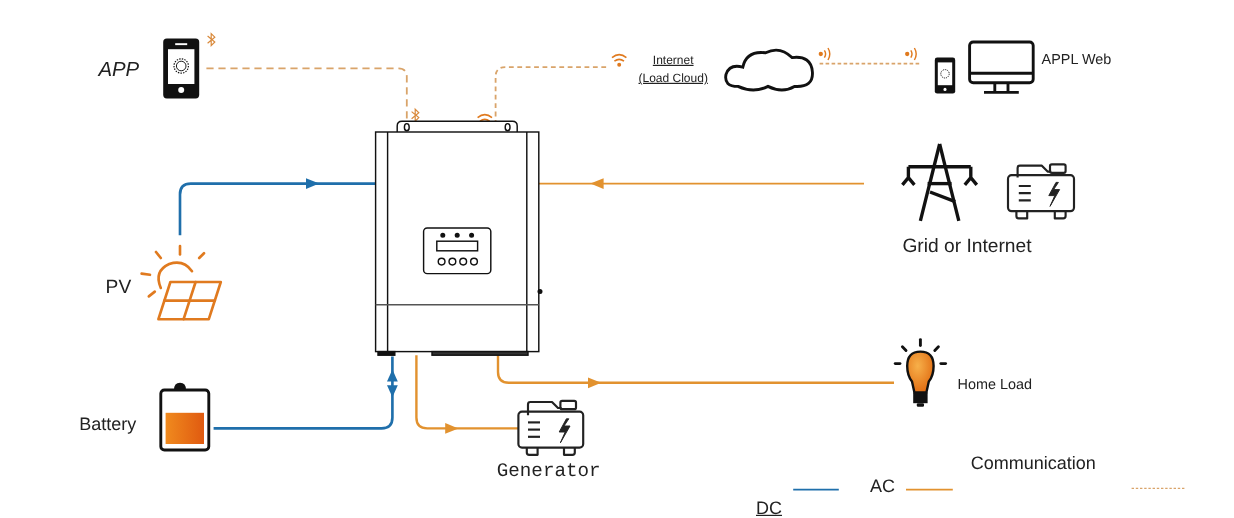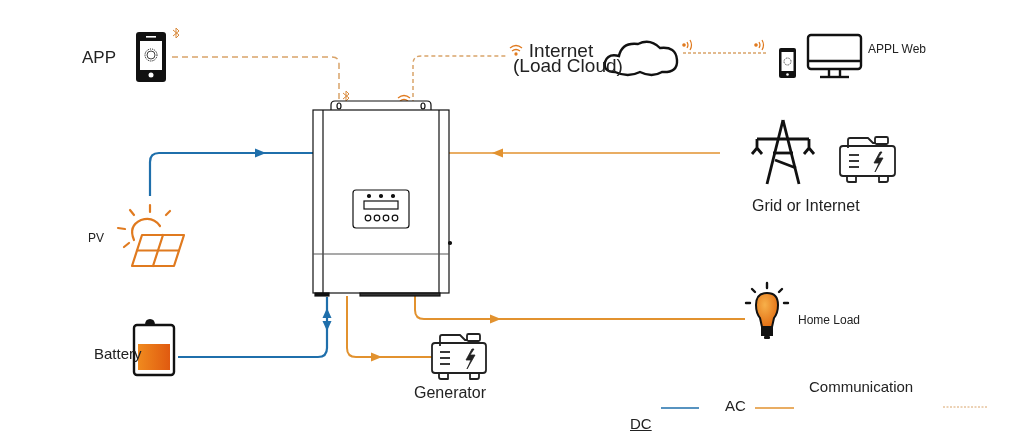--- a/index.html
+++ b/index.html
@@ -1,22 +1,22 @@
 <!DOCTYPE html>
 <html><head>
 <meta charset="utf-8">
 <style>
   html, body { margin: 0; padding: 0; background: #ffffff; }
   body { width: 1028px; height: 432px; position: relative; overflow: hidden;
          font-family: "Liberation Sans", sans-serif; color: #222; }
   svg#diagram { position: absolute; left: 0; top: 0; }
   .lbl { position: absolute; font-family: "Liberation Sans", sans-serif; color: #222; white-space: nowrap; }
-  .lbl.big { font-size: 17px; }
+  .lbl.big { font-size: 17px; font-style: italic; }
   .lbl.mid { font-size: 15px; }
-  .lbl.sm { font-size: 19px; line-height: 15px; text-align: center; }
+  .lbl.sm { font-size: 10px; line-height: 15px; text-align: center; text-decoration: underline; }
 </style>
 </head>
 <body>
 
 <svg id="diagram" width="1028" height="432" viewBox="0 0 1028 432">
   <defs>
     <marker id="arrBlue" markerWidth="10" markerHeight="10" refX="8" refY="5" orient="auto" markerUnits="userSpaceOnUse">
       <path d="M0,1 L9,5 L0,9 Z" fill="#1f6fab"></path>
     </marker>
     <marker id="arrOrange" markerWidth="10" markerHeight="10" refX="8" refY="5" orient="auto" markerUnits="userSpaceOnUse">
@@ -209,23 +209,23 @@
 
 <div class="lbl sm" style="left:513px; top:43px; width:96px;">
   <div>Internet</div>
   <div>(Load Cloud)</div>
 </div>
 
 <div class="lbl mid" style="left:868px; top:42px; font-size:12px;">APPL Web</div>
 
 <div class="lbl mid" style="left:752px; top:197px; font-size:16px;">Grid or Internet</div>
 
-<div class="lbl mid" style="left:88px; top:231px; font-size:12px;">PV</div>
-
-<div class="lbl mid" style="left:66px; top:345px;margin-left:28px;">Battery</div>
+<div class="lbl mid" style="left:88px; top:231px; font-size:16px;">PV</div>
+
+<div class="lbl mid" style="left:66px; top:345px;">Battery</div>
 
 <div class="lbl mid" style="left:798px; top:313px; font-size:12px;">Home Load</div>
 
-<div class="lbl mid" style="left:414px; top:384px; font-size:16px;">Generator</div>
+<div class="lbl mid" style="left:414px; top:384px; font-size:16px;font-family:Liberation Mono, monospace;">Generator</div>
 
 <div class="lbl mid" style="left:630px; top:415px;text-decoration:underline;">DC</div>
 <div class="lbl mid" style="left:725px; top:397px;text-align:right;">AC</div>
 <div class="lbl mid" style="left:809px; top:378px;">Communication</div>
 
 </body></html>

